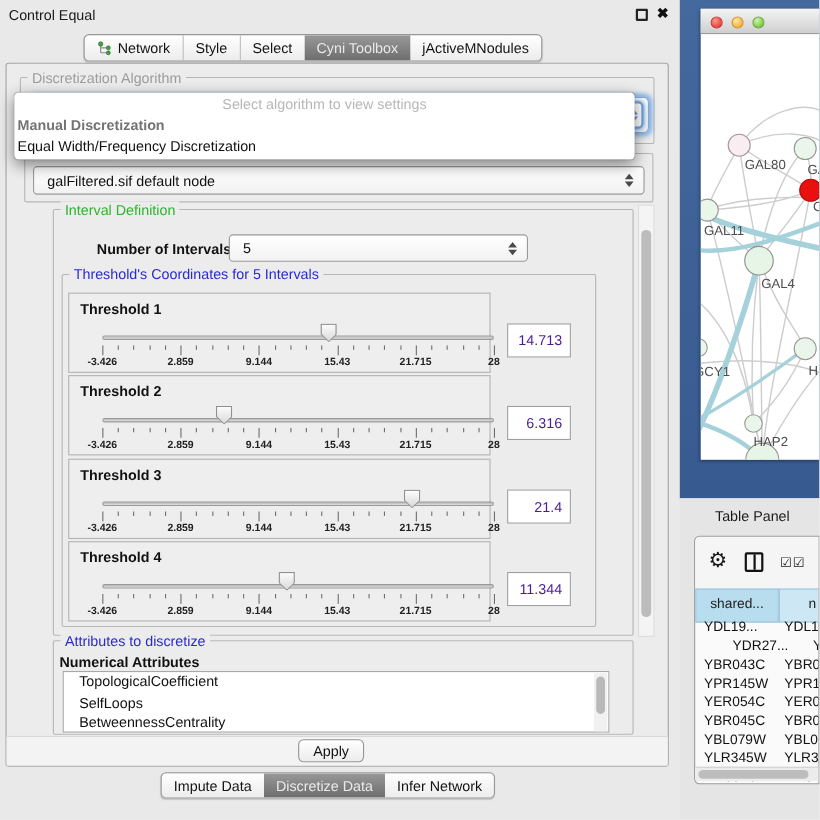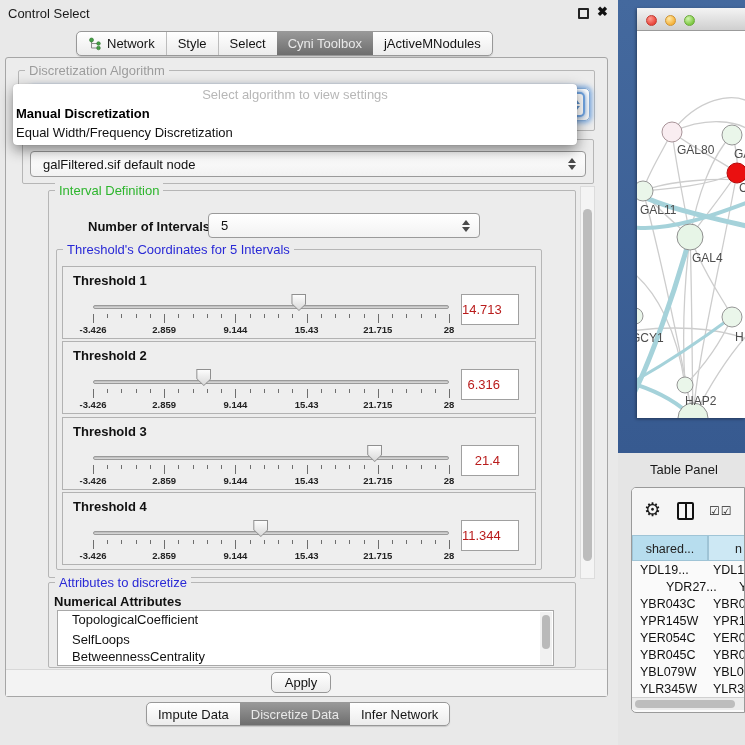--- a/index.html
+++ b/index.html
@@ -25,40 +25,40 @@
   .group-label { position:absolute; top:-8px; left:6px; background:#ececec; padding:0 4px; font-size:13px; white-space:nowrap; }
 
   .combo { background:linear-gradient(#ffffff,#f2f2f2); border:1px solid #9a9a9a; border-radius:4px; font-size:13px; color:#111; display:flex; align-items:center; padding-left:12px; }
   .combo-arrows { position:absolute; right:9px; top:50%; transform:translateY(-50%); display:flex; flex-direction:column; align-items:center; }
   .arr-up { width:0; height:0; border-left:4px solid transparent; border-right:4px solid transparent; border-bottom:5px solid #4a4a4a; margin-bottom:2px; }
   .arr-down { width:0; height:0; border-left:4px solid transparent; border-right:4px solid transparent; border-top:5px solid #4a4a4a; }
 
   
   #algo-popup { left:13px; top:84px; width:564px; height:61px; background:#ffffff; border-radius:4px; box-shadow:0 5px 14px rgba(0,0,0,.45), 0 0 1px rgba(0,0,0,.3); z-index:9; }
   #algo-hint { left:0; right:0; top:3px; text-align:center; font-size:13px; color:#b7b7b7; }
-  #algo-opt1 { left:3px; top:22px; font-size:13px; font-weight:bold; color:#000000; }
+  #algo-opt1 { left:3px; top:22px; font-size:13px; font-weight:bold; color:#737373; }
   #algo-opt2 { left:3px; top:41px; font-size:13px; color:#111; }
 
   
   #algo-combo { left:30px; top:88px; width:560px; height:33px; border-radius:5px; border:1px solid #86add8; box-shadow:0 0 5px 2px rgba(90,150,220,.75); z-index:1; }
   #algo-stepper { position:absolute; right:4px; top:3px; width:22px; height:25px; background:#fff; border:2px solid #6fa3e0; border-radius:5px; box-shadow:0 0 4px rgba(90,150,220,.9); }
 
   
-  .t-box { position:absolute; left:62px; width:474px; height:73px; background:#eeeeee; border:1px solid #b2b2b2; }
+  .t-box { position:absolute; left:62px; width:384px; height:73px; background:#eeeeee; border:1px solid #b2b2b2; }
   .t-label { position:absolute; left:10px; top:6px; font-size:13px; font-weight:bold; color:#111; }
   .slider-zone { position:absolute; left:30px; top:0; width:356px; height:73px; }
   .track { position:absolute; left:0; top:38px; width:356px; height:4px; background:linear-gradient(#b9b9b9,#dcdcdc); border:1px solid #9a9a9a; border-radius:3px; }
   .thumb { position:absolute; top:27px; width:15px; height:17px; clip-path:polygon(0 0,100% 0,100% 58%,50% 100%,0 58%); background:#8f8f8f; }
   .thumb-inner { position:absolute; left:1px; top:1px; width:13px; height:15px; clip-path:polygon(0 0,100% 0,100% 58%,50% 100%,0 58%); background:linear-gradient(#fcfcfc,#d9d9d9); }
   .tick-row { position:absolute; left:0; top:47px; width:356px; height:9px; }
   .tick { position:absolute; top:0; width:1px; height:4px; background:#6e6e6e; }
   .tick.major { height:9px; }
   .tick-labels { position:absolute; left:0; top:57px; width:356px; height:12px; }
   .tick-label { position:absolute; transform:translateX(-50%); font-size:9.5px; font-weight:bold; color:#222; white-space:nowrap; }
-  .value-box { position:absolute; left:398px; top:27px; width:58px; height:31px; background:#fff; border:1px solid #a0a0a0; font-size:13px; color:#b91c1c; text-align:right; padding-right:18px; line-height:29px; }
+  .value-box { position:absolute; left:398px; top:27px; width:58px; height:31px; background:#fff; border:1px solid #a0a0a0; font-size:13px; color:#4c1d95; text-align:right; padding-right:7px; line-height:29px; }
 
   
   #attr-list { left:57px; top:610px; width:497px; height:56px; background:#fff; border:1px solid #a8a8a8; overflow:hidden; }
   .attr-item { font-size:13px; color:#111; padding-left:14px; line-height:17.5px; }
   #attr-scroll { position:absolute; right:1px; top:1px; width:12px; height:53px; background:#f1f1f1; }
   #attr-thumb { position:absolute; left:2px; top:3px; width:8px; height:34px; background:#b9b9b9; border-radius:4px; }
 
   #apply-strip { left:6px; top:669px; width:601px; height:27px; background:#f3f3f3; border-top:1px solid #d8d8d8; }
   #apply-btn { left:271px; top:672px; width:60px; height:21px; background:linear-gradient(#ffffff,#ececec); border:1px solid #979797; border-radius:5px; font-size:13px; color:#111; text-align:center; line-height:19px; }
 
@@ -79,37 +79,37 @@
 
   
   #table-panel { left:618px; top:453px; width:127px; height:292px; background:#e5e5e5; }
   #tp-title { left:32px; top:9px; font-size:13px; color:#1a1a1a;text-align:right; }
   #tp-window { left:13px; top:34px; width:114px; height:226px; background:#fafafa; border:1px solid #9a9a9a; border-radius:5px 0 0 5px; overflow:hidden; }
   #tp-toolbar { left:0; top:0; width:114px; height:47px; background:#f5f5f5; }
   #tp-gear { left:12px; top:12px; font-size:19px; color:#1a1a1a; line-height:19px; }
   #tp-split { left:45px; top:14px; width:17px; height:18px; border:2px solid #111; border-radius:2px; }
   #tp-split::after { content:""; position:absolute; left:5.5px; top:0; width:2px; height:14px; background:#111; }
   #tp-checks { left:77px; top:16px; font-size:12px; color:#222; letter-spacing:1px; }
-  .tp-hcell { position:absolute; top:47px; height:26px; font-size:12.5px; color:#222; line-height:26px; border:1px solid #9fc4d6; }
+  .tp-hcell { position:absolute; top:47px; height:31px; font-size:12.5px; color:#222; line-height:26px; border:1px solid #9fc4d6; }
   #tp-h1 { left:0; width:76px; background:#b7ddee; text-align:center; }
   #tp-h2 { left:76px; width:38px; background:#cde8f4; padding-left:26px; }
   .tp-row { position:absolute; left:0; width:106px; height:17px; font-size:12.5px; color:#111; line-height:17px; }
   .tp-c1 { position:absolute; left:8px; }
   .tp-c2 { position:absolute; left:81px; }
   #tp-hscroll { position:absolute; left:0px; top:209px; width:113px; height:13px; background:#ececec; border-top:1px solid #d0d0d0; }
   #tp-hthumb { position:absolute; left:3px; top:2px; width:100px; height:8px; background:#bdbdbd; border-radius:4px; }
 
   
   .net-icon { width:14px; height:14px; }
 </style>
 </head>
 <body>
 
 <div class="abs" id="cp-titlebar">
-  <div class="abs" id="cp-title">Control Select</div>
+  <div class="abs" id="cp-title">Control Equal</div>
   <div class="abs" id="cp-float"></div>
   <div class="abs" id="cp-close">✖</div>
 </div>
 
 <div class="abs seg-group" style="left:76px; top:31px;">
   <div class="seg">
     <svg class="net-icon" viewBox="0 0 14 14">
       <path d="M3.5 4 V11 M3.5 6.5 H10 M3.5 11 H10" stroke="#8a8a8a" stroke-width="1" fill="none"></path>
       <circle cx="3.5" cy="3" r="2" fill="#45a045" stroke="#2c702c" stroke-width="0.6"></circle>
       <circle cx="10.5" cy="6.5" r="1.8" fill="#45a045" stroke="#2c702c" stroke-width="0.6"></circle>

